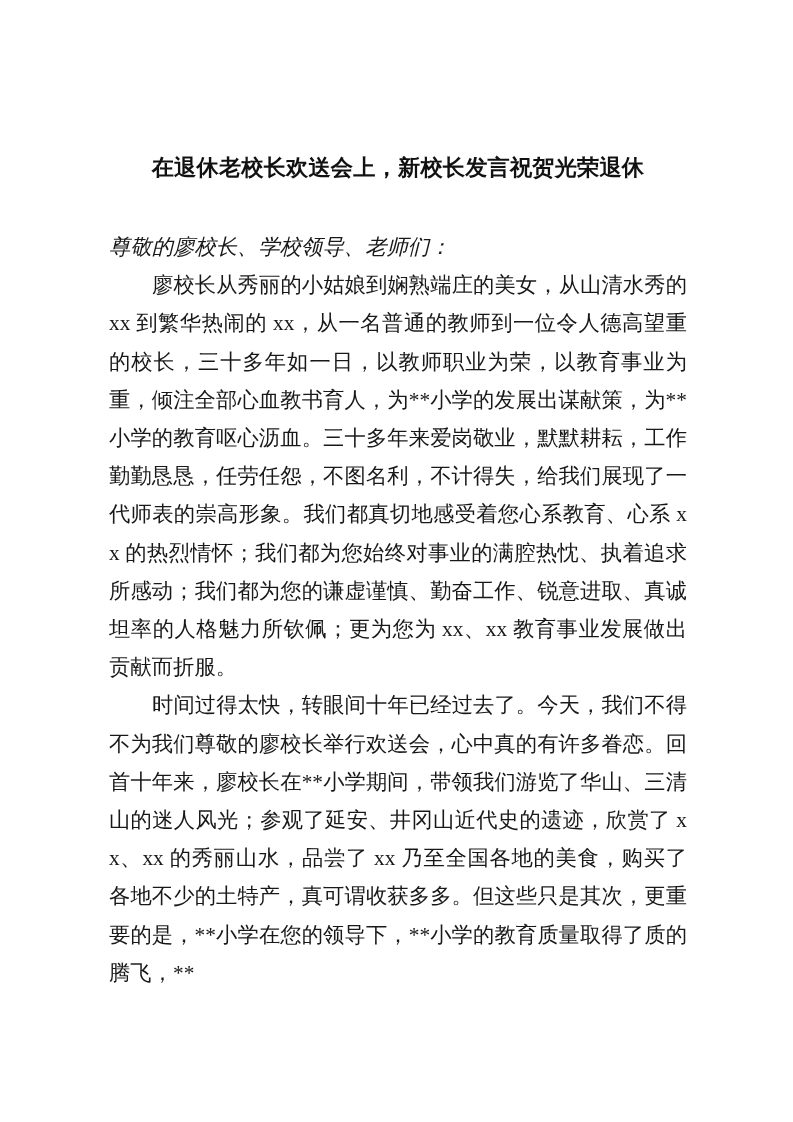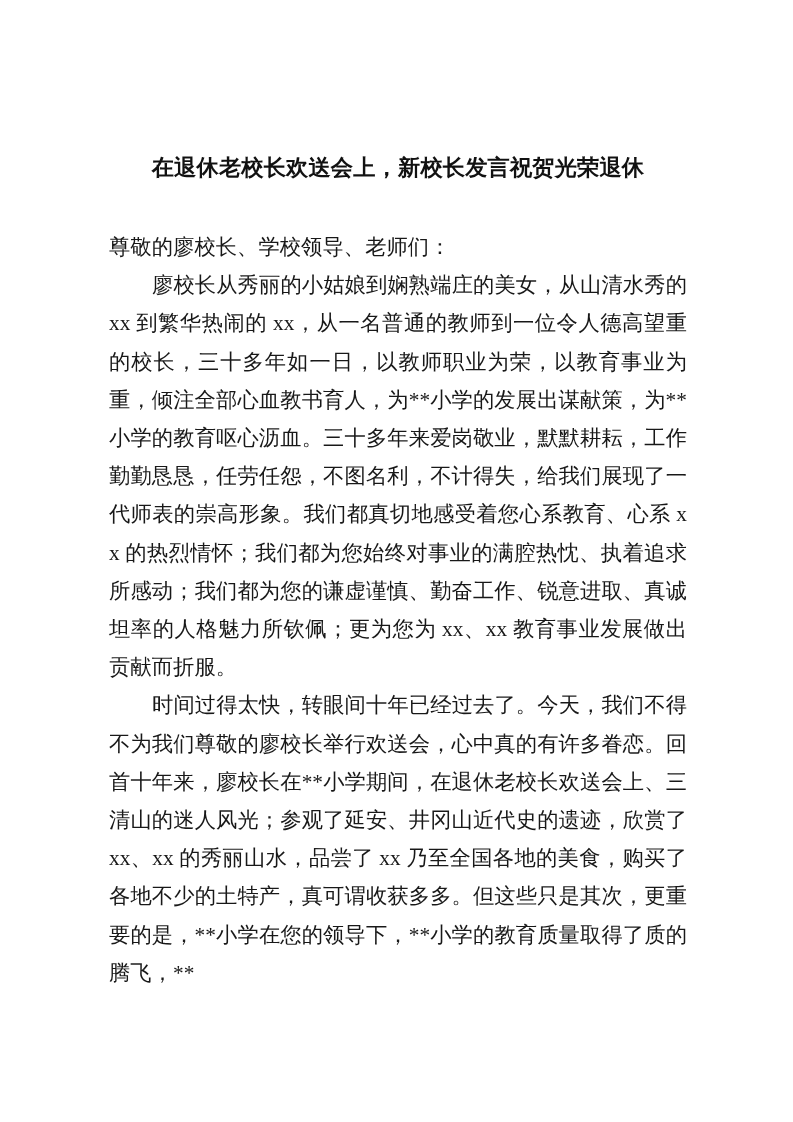--- a/index.html
+++ b/index.html
@@ -69,37 +69,38 @@
     letter-spacing: 0.05px;
   }
 
   p.indent {
     text-indent: 43px;
   }
 
   p.salutation {
     text-indent: 0;
     text-align: right;
+    font-style: italic;
   }
 </style>
 </head>
 <body>
 
 <div class="page">
 
   <div class="doc-body">
 
     <h1 class="doc-title">在退休老校长欢送会上，新校长发言祝贺光荣退休</h1>
 
     <div class="paragraphs">
 
       <p class="para salutation">尊敬的廖校长、学校领导、老师们：</p>
 
 
       <p class="para indent">廖校长从秀丽的小姑娘到娴熟端庄的美女，从山清水秀的 xx 到繁华热闹的 xx，从一名普通的教师到一位令人德高望重的校长，三十多年如一日，以教师职业为荣，以教育事业为重，倾注全部心血教书育人，为**小学的发展出谋献策，为**小学的教育呕心沥血。三十多年来爱岗敬业，默默耕耘，工作勤勤恳恳，任劳任怨，不图名利，不计得失，给我们展现了一代师表的崇高形象。我们都真切地感受着您心系教育、心系 xx 的热烈情怀；我们都为您始终对事业的满腔热忱、执着追求所感动；我们都为您的谦虚谨慎、勤奋工作、锐意进取、真诚坦率的人格魅力所钦佩；更为您为 xx、xx 教育事业发展做出贡献而折服。</p>
 
-      <p class="para indent">时间过得太快，转眼间十年已经过去了。今天，我们不得不为我们尊敬的廖校长举行欢送会，心中真的有许多眷恋。回首十年来，廖校长在**小学期间，在退休老校长欢送会上、三清山的迷人风光；参观了延安、井冈山近代史的遗迹，欣赏了 xx、xx 的秀丽山水，品尝了 xx 乃至全国各地的美食，购买了各地不少的土特产，真可谓收获多多。但这些只是其次，更重要的是，**小学在您的领导下，**小学的教育质量取得了质的腾飞，**</p>
+      <p class="para indent">时间过得太快，转眼间十年已经过去了。今天，我们不得不为我们尊敬的廖校长举行欢送会，心中真的有许多眷恋。回首十年来，廖校长在**小学期间，带领我们游览了华山、三清山的迷人风光；参观了延安、井冈山近代史的遗迹，欣赏了 xx、xx 的秀丽山水，品尝了 xx 乃至全国各地的美食，购买了各地不少的土特产，真可谓收获多多。但这些只是其次，更重要的是，**小学在您的领导下，**小学的教育质量取得了质的腾飞，**</p>
 
     </div>
 
   </div>
 
 </div>
 
 </body></html>

